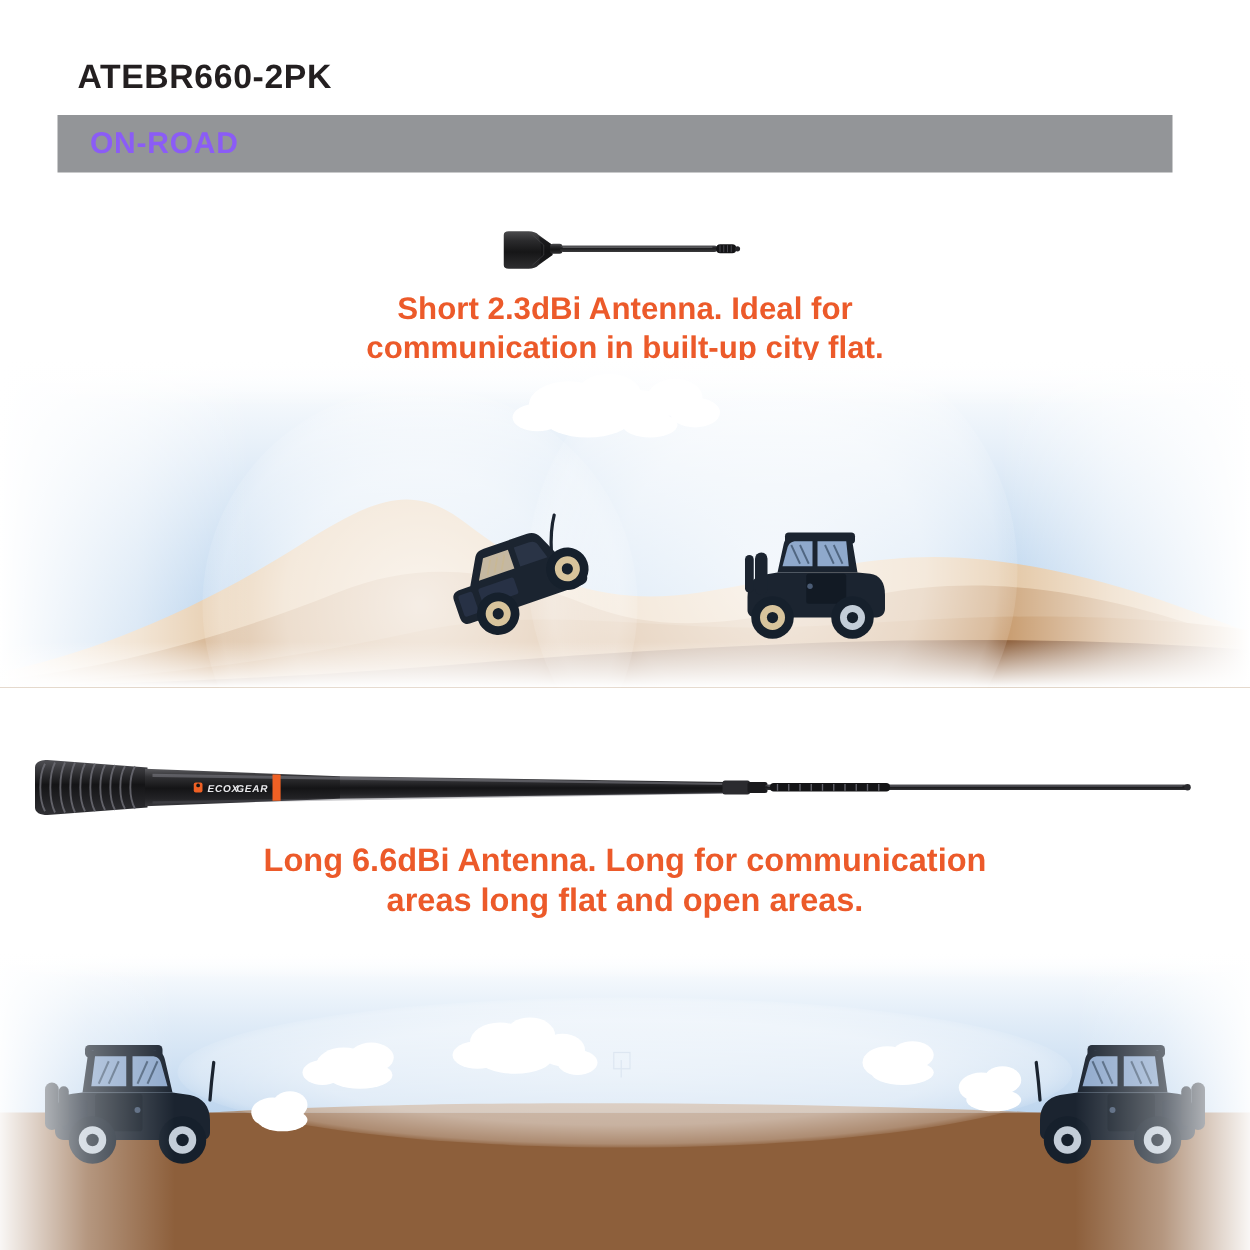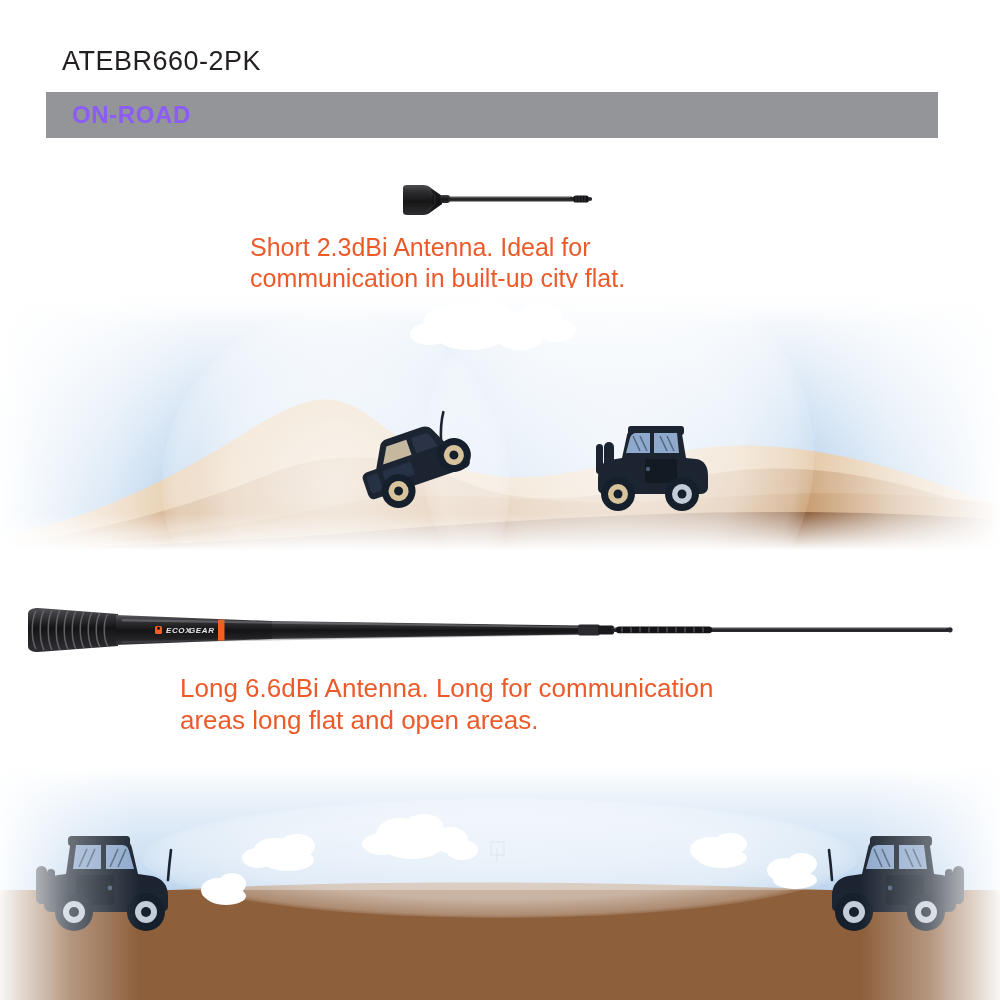--- a/index.html
+++ b/index.html
@@ -6,41 +6,41 @@
   body{
     width:1000px;height:1000px;background:#ffffff;
     font-family:"Liberation Sans","DejaVu Sans",sans-serif;
     overflow:hidden;position:relative;
   }
   .page{position:absolute;inset:0;background:#fff;}
 
   
   #product-title{
     position:absolute;left:62px;top:46px;
-    font-size:27px;font-weight:normal;letter-spacing:.5px;
+    font-size:27px;font-weight:bold;letter-spacing:.5px;
     color:#231f20;white-space:nowrap;text-align:center;
   }
   #category-bar{
     position:absolute;left:46px;top:92px;width:892px;height:46px;
     background:#939598;
   }
   #category-label{
     position:absolute;left:72px;top:101px;
     font-size:24px;font-weight:bold;letter-spacing:.6px;color:#8b5cf6;
   }
 
   
   .antenna-wrap{position:absolute;font-style:italic;}
   #short-antenna{left:390px;top:178px;width:215px;height:42px;}
   #long-antenna{left:22px;top:600px;width:940px;height:60px;}
 
   
   .caption{
-    position:absolute;color:#ec5a2a;
-    font-weight:normal;line-height:1.22;
+    position:absolute;text-align:center;color:#ec5a2a;
+    font-weight:bold;line-height:1.22;
   }
   #short-caption{left:250px;top:232px;width:500px;font-size:25px;}
   #long-caption{left:180px;top:673px;width:640px;font-size:26px;}
 
   
   .scene{position:absolute;overflow:hidden;}
   #scene-onroad{left:0;top:288px;width:1000px;height:262px;}
   #scene-offroad{left:0;top:762px;width:1000px;height:238px;}
   .scene svg{display:block;width:100%;height:100%;}
 </style>

